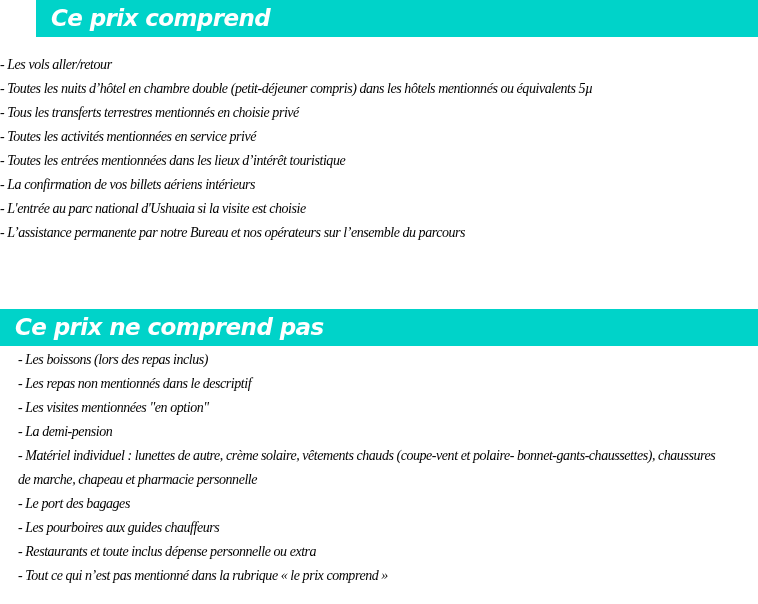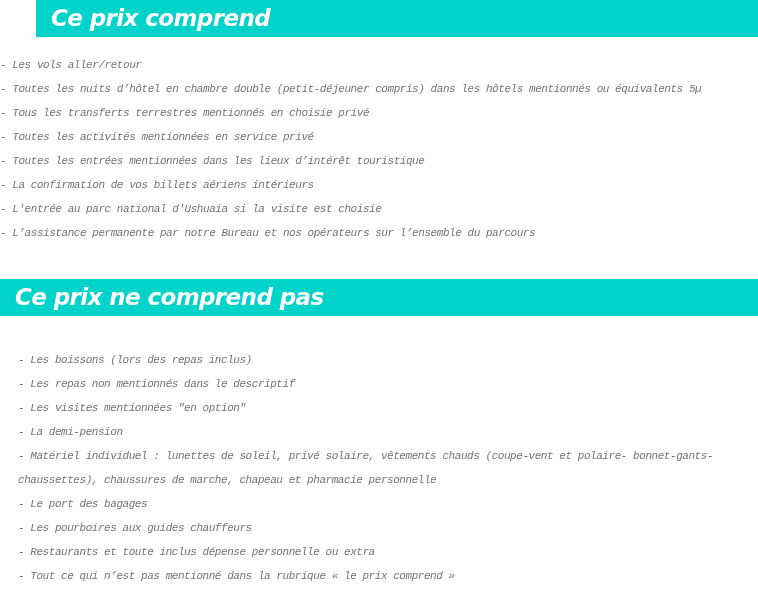--- a/index.html
+++ b/index.html
@@ -8,22 +8,22 @@
     position: absolute; left: 0; width: 758px; height: 37px;
     background: #00d3c9; color: #ffffff;
   }
   .banner-title {
     position: absolute; left: 15px; top: 3px;
     font-family: "DejaVu Sans", sans-serif; font-style: italic; font-weight: bold;
     font-size: 23px; line-height: 30px; letter-spacing: -0.6px;
   }
   .list { position: absolute; left: 0; width: 758px; margin: 0; padding: 0; list-style: none; }
   .list li {
-    font-family: Liberation Mono, monospace; font-style: italic;
-    font-size: 11px; line-height: 24px; color: #737373; letter-spacing: -0.45px;
+    font-family: Liberation Serif, serif; font-style: italic;
+    font-size: 14px; line-height: 24px; color: #000000; letter-spacing: -0.45px;
     white-space: nowrap;
   }
   .list li.wrap { white-space: normal; width: 700px; }
 </style>
 </head>
 <body>
 
 <div class="banner" style="top:0;margin-left:36px;">
   <span class="banner-title">Ce prix comprend</span>
 </div>
@@ -31,26 +31,26 @@
   <li>- Les vols aller/retour</li>
   <li>- Toutes les nuits d’hôtel en chambre double (petit-déjeuner compris) dans les hôtels mentionnés ou équivalents 5µ</li>
   <li>- Tous les transferts terrestres mentionnés en choisie privé</li>
   <li>- Toutes les activités mentionnées en service privé</li>
   <li>- Toutes les entrées mentionnées dans les lieux d’intérêt touristique</li>
   <li>- La confirmation de vos billets aériens intérieurs</li>
   <li>- L'entrée au parc national d'Ushuaia si la visite est choisie</li>
   <li>- L’assistance permanente par notre Bureau et nos opérateurs sur l’ensemble du parcours</li>
 </ul>
 
-<div class="banner" style="top:279px;">
+<div class="banner" style="top:309px;">
   <span class="banner-title">Ce prix ne comprend pas</span>
 </div>
 <ul class="list" style="top:348px;padding-left:18px;">
   <li>- Les boissons (lors des repas inclus)</li>
   <li>- Les repas non mentionnés dans le descriptif</li>
   <li>- Les visites mentionnées "en option"</li>
   <li>- La demi-pension</li>
-  <li class="wrap">- Matériel individuel : lunettes de soleil, privé solaire, vêtements chauds (coupe-vent et polaire- bonnet-gants-chaussettes), chaussures de marche, chapeau et pharmacie personnelle</li>
+  <li class="wrap">- Matériel individuel : lunettes de autre, crème solaire, vêtements chauds (coupe-vent et polaire- bonnet-gants-chaussettes), chaussures de marche, chapeau et pharmacie personnelle</li>
   <li>- Le port des bagages</li>
   <li>- Les pourboires aux guides chauffeurs</li>
   <li>- Restaurants et toute inclus dépense personnelle ou extra</li>
   <li>- Tout ce qui n’est pas mentionné dans la rubrique « le prix comprend »</li>
 </ul>
 
 </body></html>

